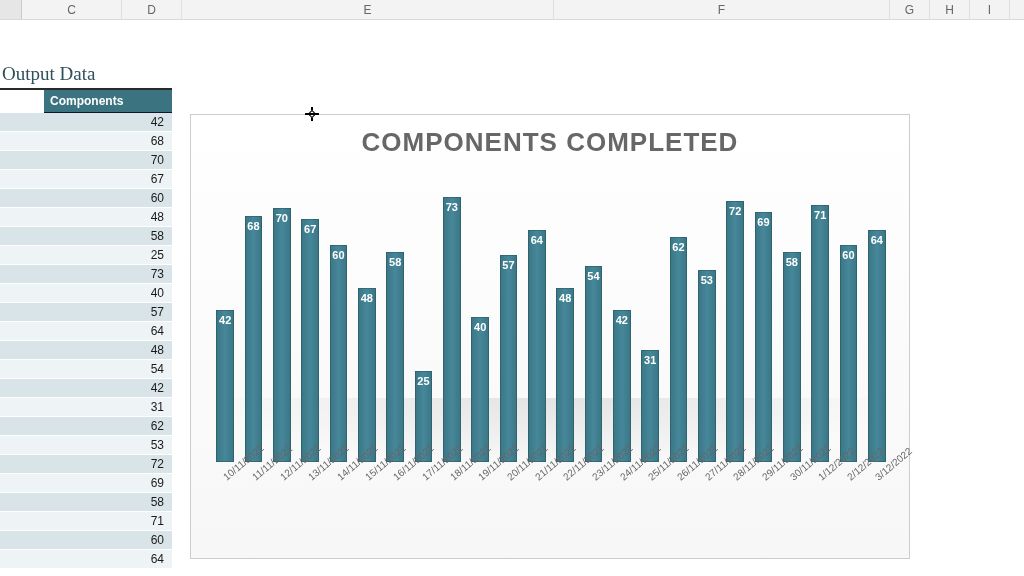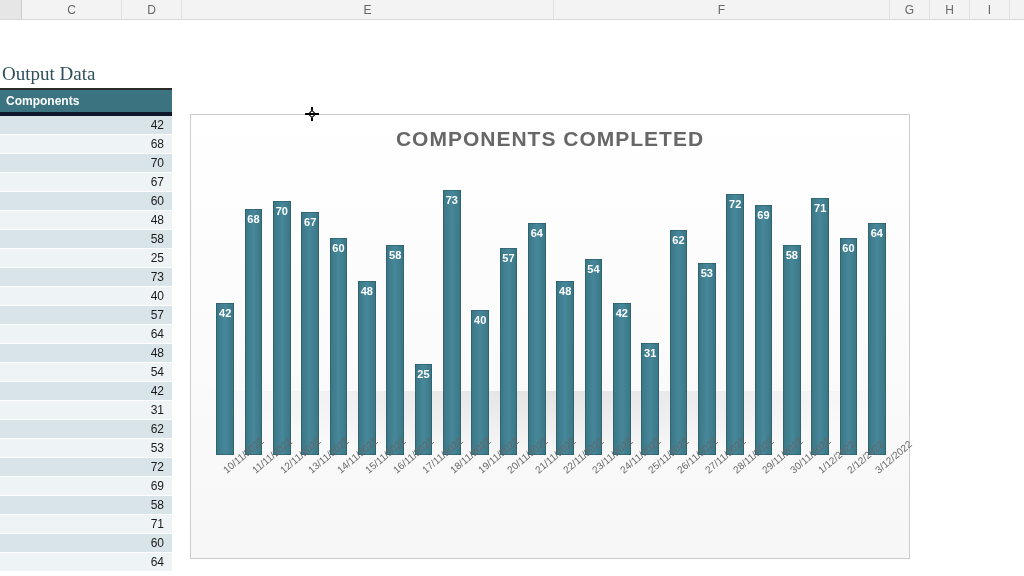--- a/index.html
+++ b/index.html
@@ -30,21 +30,21 @@
   .lefttable .title {
     font-family: Georgia, "Times New Roman", serif;
     font-size: 19px; color: #2f4f5a; padding-left: 2px;
     border-bottom: 2px solid #2a2a2a; line-height: 28px;
   }
   .lefttable .hdrcell {
     background: #3b7381; color: #fff; font-size: 12px; font-weight: 600;
     padding: 4px 6px; border-bottom: 1px solid #2d5a66;
     position: relative;
   }
-  .lefttable .hdrcell.top { border-bottom: 4px solid #0f172a; }
+  .lefttable .hdrcell.top { border-bottom: 1px solid #0f172a; margin-left: 44px; }
   .lefttable .hdrcell .filterbtn {
     position: absolute; right: 2px; top: 50%; transform: translateY(-50%);
     width: 14px; height: 14px; background: #e8e8e8; border: 1px solid #888;
     display:flex; align-items:center; justify-content:center;
   }
   .lefttable .hdrcell .filterbtn::after {
     content:""; border-left:3px solid transparent; border-right:3px solid transparent;
     border-top:4px solid #444;
   }
   .lefttable .datarow {
@@ -55,21 +55,21 @@
   .lefttable .datarow:nth-child(even){ background:#eef4f6; }
 
   
   .chartwrap {
     position: absolute; left: 190px; top: 94px; width: 720px; height: 445px;
     border: 1px solid #ccc; background: linear-gradient(#fff, #f7f7f7);
     padding: 6px 10px 10px;
   }
   .chart-title {
     text-align: center; font-family: "Trebuchet MS","Segoe UI",sans-serif;
-    font-weight: 600; letter-spacing: 1px; color: #676767; font-size: 21px;
+    font-weight: 600; letter-spacing: 1px; color: #676767; font-size: 26px;
     margin: 6px 0 4px;
   }
   .plot {
     position: relative; width: 700px; height: 300px; margin: 0 auto;
   }
   .shadowband {
     position:absolute; left:-8px; right:-8px; bottom:-6px; height:70px;
     background: radial-gradient(ellipse at center -10px, rgba(0,0,0,0.10), rgba(0,0,0,0) 70%);
     pointer-events:none;
   }

